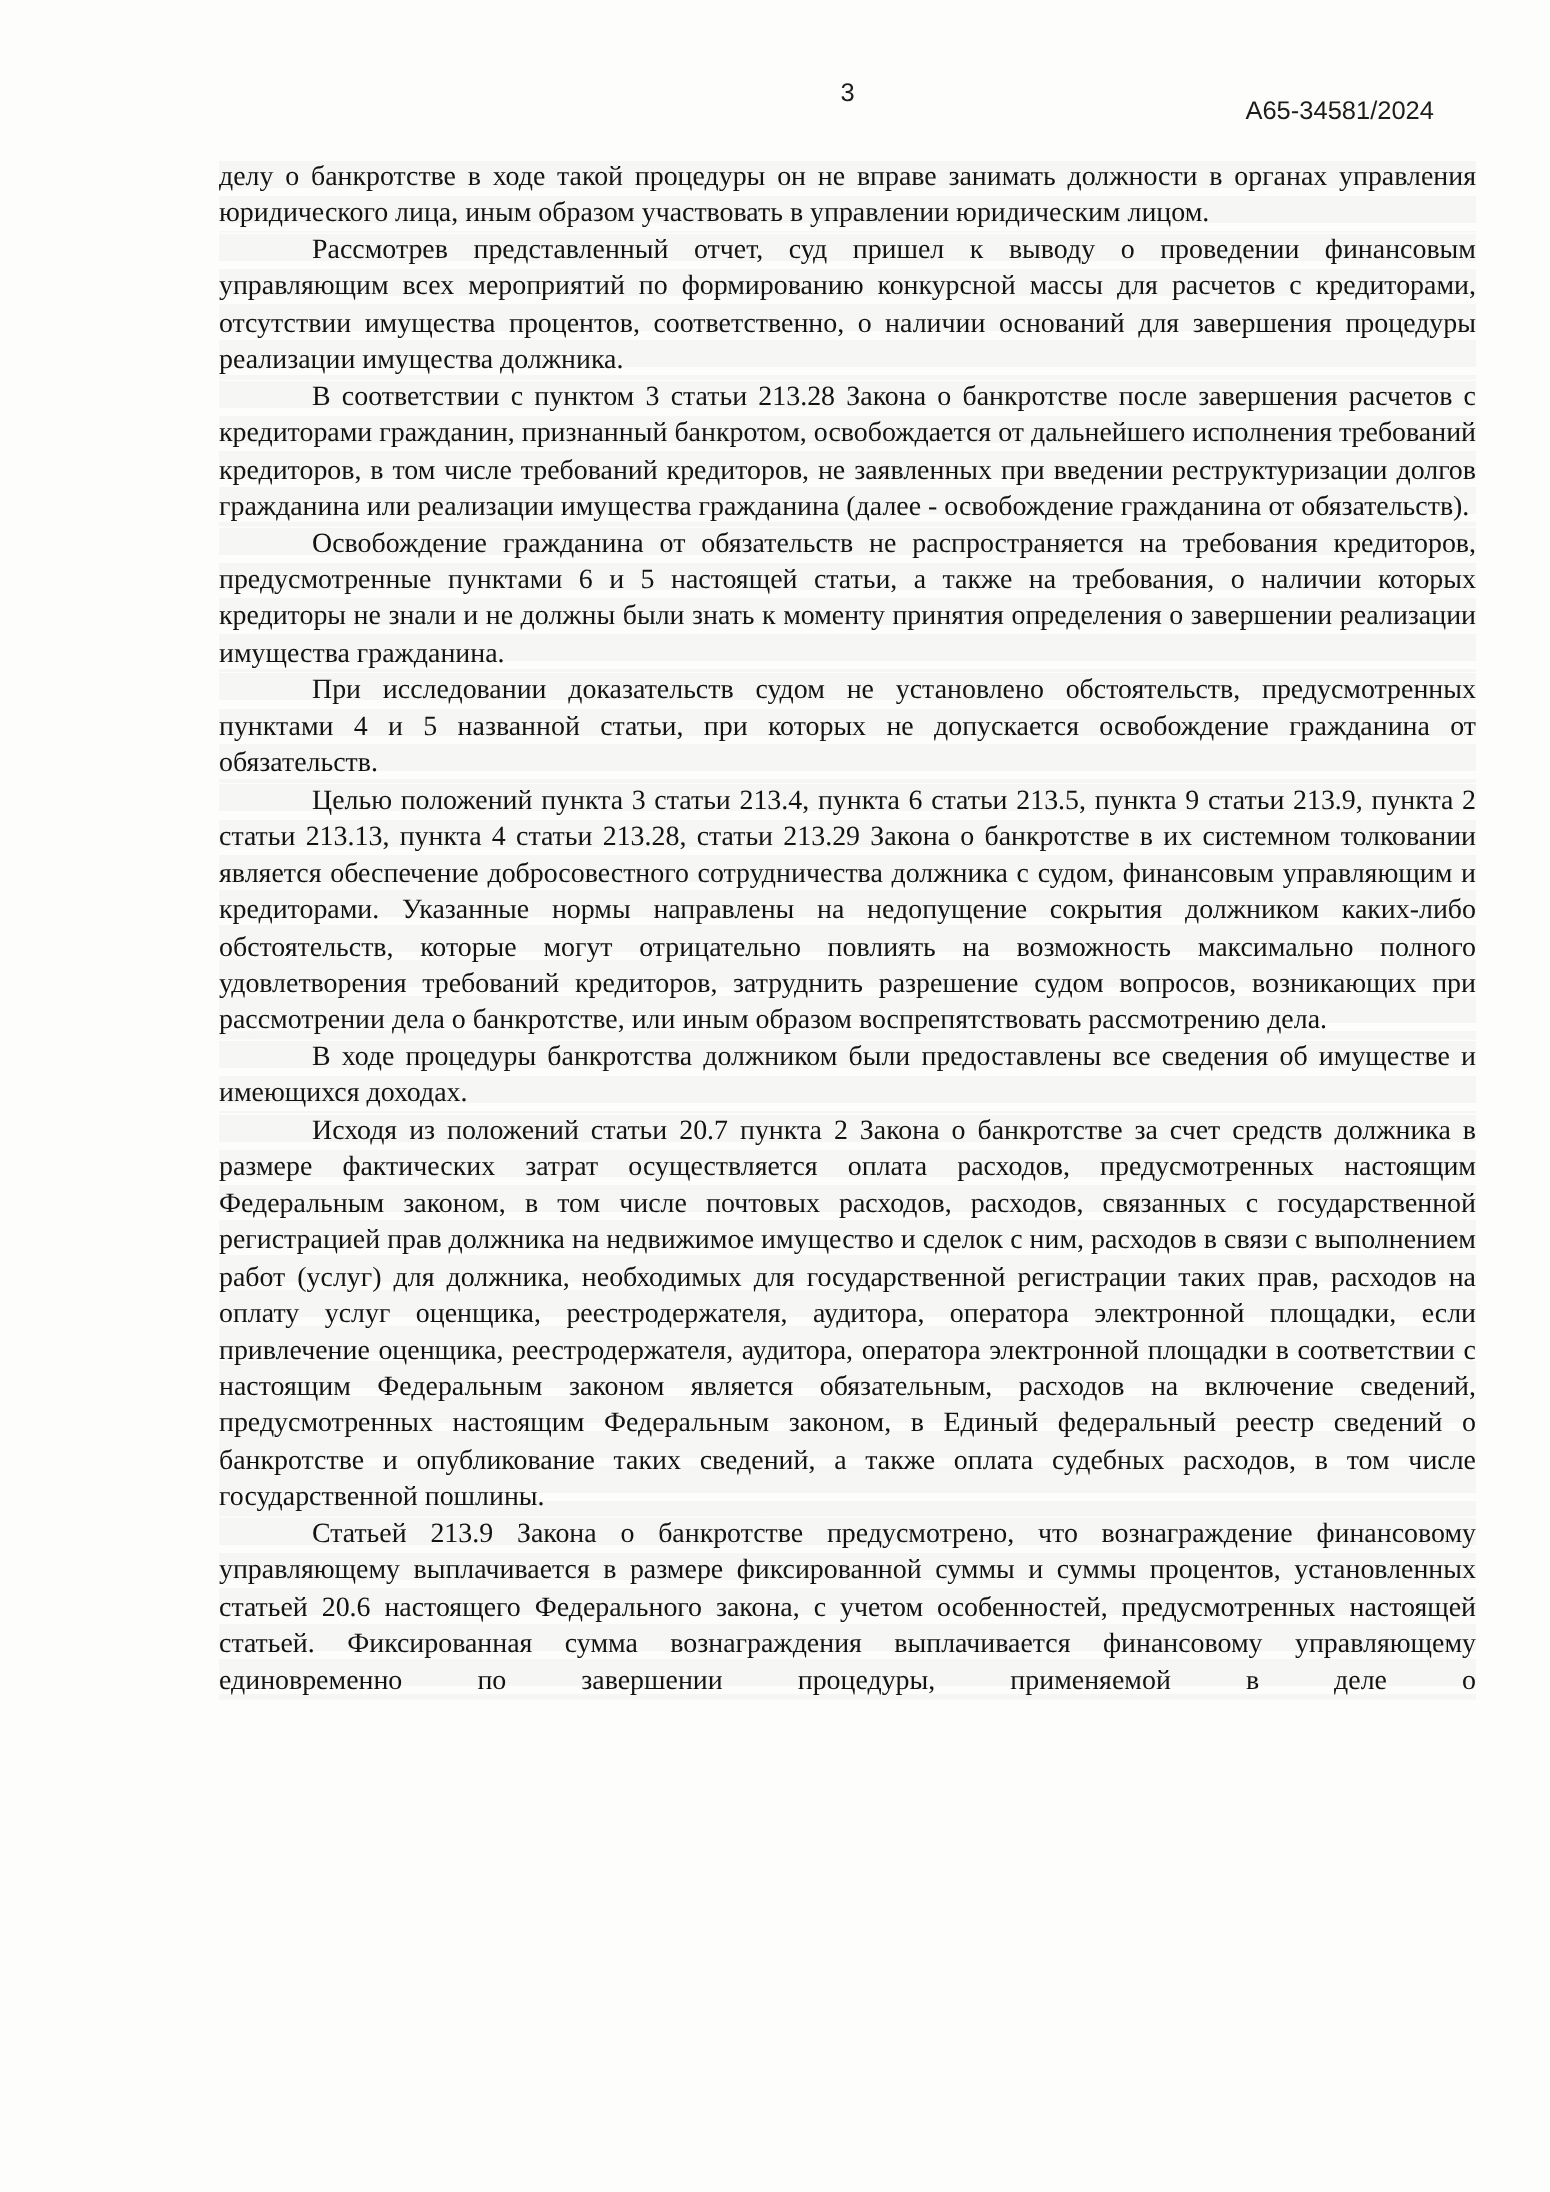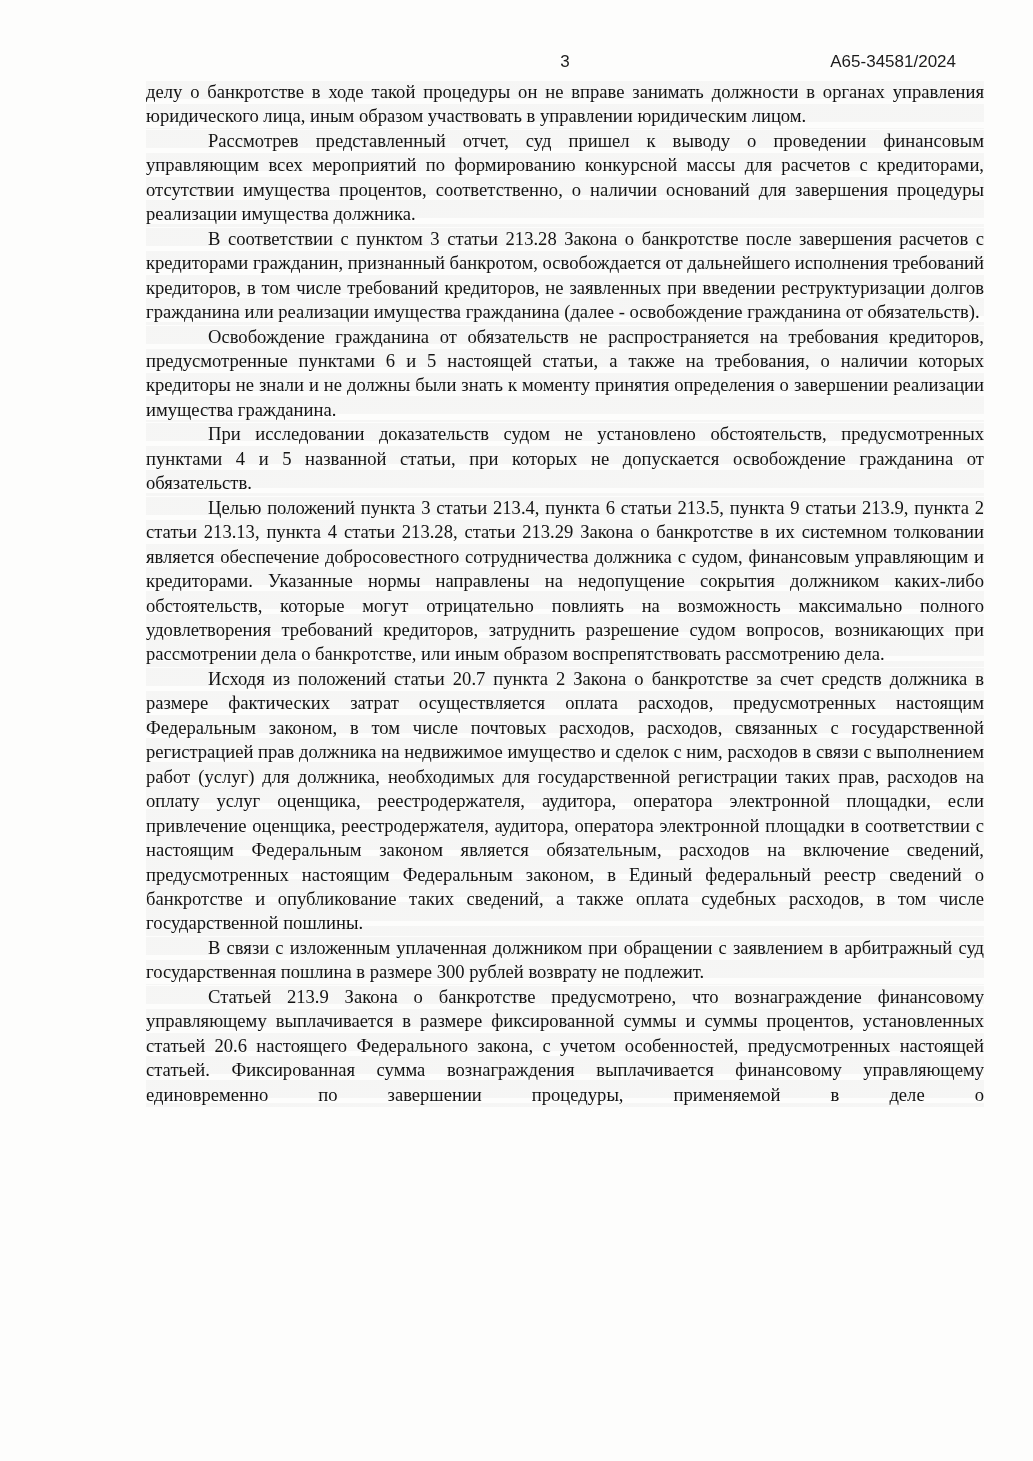--- a/index.html
+++ b/index.html
@@ -29,21 +29,21 @@
   .page-number {
     position: absolute;
     left: 0;
     right: 0;
     top: 0;
     text-align: center;
   }
   .case-number {
     position: absolute;
     right: 28px;
-    top: 0;
+    top: 12px;
     white-space: nowrap;
   }
   .content {
     position: absolute;
     top: 80px;
     left: 146px;
     width: 838px;
     font-size: 18.6px;
     line-height: 24.45px;
     text-align: justify;
@@ -57,20 +57,21 @@
     background-image: repeating-linear-gradient(
       to bottom,
       rgba(110,110,110,0.05) 1px,
       rgba(110,110,110,0.05) 19px,
       rgba(0,0,0,0) 19px,
       rgba(0,0,0,0) 24.45px
     );
   }
   .para.continuation {
     text-indent: 0;
+    margin-top: 26px;
   }
   .para.last {
     
     text-align-last: justify;
   }
 </style>
 </head>
 <body>
 
 <div class="page">
@@ -80,18 +81,18 @@
     <span class="case-number">А65-34581/2024</span>
   </div>
 
   <div class="content">
     <p class="para continuation">делу о банкротстве в ходе такой процедуры он не вправе занимать должности в органах управления юридического лица, иным образом участвовать в управлении юридическим лицом.</p>
     <p class="para">Рассмотрев представленный отчет, суд пришел к выводу о проведении финансовым управляющим всех мероприятий по формированию конкурсной массы для расчетов с кредиторами, отсутствии имущества процентов, соответственно, о наличии оснований для завершения процедуры реализации имущества должника.</p>
     <p class="para">В соответствии с пунктом 3 статьи 213.28 Закона о банкротстве после завершения расчетов с кредиторами гражданин, признанный банкротом, освобождается от дальнейшего исполнения требований кредиторов, в том числе требований кредиторов, не заявленных при введении реструктуризации долгов гражданина или реализации имущества гражданина (далее - освобождение гражданина от обязательств).</p>
     <p class="para">Освобождение гражданина от обязательств не распространяется на требования кредиторов, предусмотренные пунктами 6 и 5 настоящей статьи, а также на требования, о наличии которых кредиторы не знали и не должны были знать к моменту принятия определения о завершении реализации имущества гражданина.</p>
     <p class="para">При исследовании доказательств судом не установлено обстоятельств, предусмотренных пунктами 4 и 5 названной статьи, при которых не допускается освобождение гражданина от обязательств.</p>
     <p class="para">Целью положений пункта 3 статьи 213.4, пункта 6 статьи 213.5, пункта 9 статьи 213.9, пункта 2 статьи 213.13, пункта 4 статьи 213.28, статьи 213.29 Закона о банкротстве в их системном толковании является обеспечение добросовестного сотрудничества должника с судом, финансовым управляющим и кредиторами. Указанные нормы направлены на недопущение сокрытия должником каких-либо обстоятельств, которые могут отрицательно повлиять на возможность максимально полного удовлетворения требований кредиторов, затруднить разрешение судом вопросов, возникающих при рассмотрении дела о банкротстве, или иным образом воспрепятствовать рассмотрению дела.</p>
+    <p class="para">В ходе процедуры банкротства должником были предоставлены все сведения об имуществе и имеющихся доходах.</p>
     <p class="para">Исходя из положений статьи 20.7 пункта 2 Закона о банкротстве за счет средств должника в размере фактических затрат осуществляется оплата расходов, предусмотренных настоящим Федеральным законом, в том числе почтовых расходов, расходов, связанных с государственной регистрацией прав должника на недвижимое имущество и сделок с ним, расходов в связи с выполнением работ (услуг) для должника, необходимых для государственной регистрации таких прав, расходов на оплату услуг оценщика, реестродержателя, аудитора, оператора электронной площадки, если привлечение оценщика, реестродержателя, аудитора, оператора электронной площадки в соответствии с настоящим Федеральным законом является обязательным, расходов на включение сведений, предусмотренных настоящим Федеральным законом, в Единый федеральный реестр сведений о банкротстве и опубликование таких сведений, а также оплата судебных расходов, в том числе государственной пошлины.</p>
-    <p class="para">В связи с изложенным уплаченная должником при обращении с заявлением в арбитражный суд государственная пошлина в размере 300 рублей возврату не подлежит.</p>
     <p class="para last">Статьей 213.9 Закона о банкротстве предусмотрено, что вознаграждение финансовому управляющему выплачивается в размере фиксированной суммы и суммы процентов, установленных статьей 20.6 настоящего Федерального закона, с учетом особенностей, предусмотренных настоящей статьей. Фиксированная сумма вознаграждения выплачивается финансовому управляющему единовременно по завершении процедуры, применяемой в деле о</p>
   </div>
 
 </div>
 
 </body></html>

